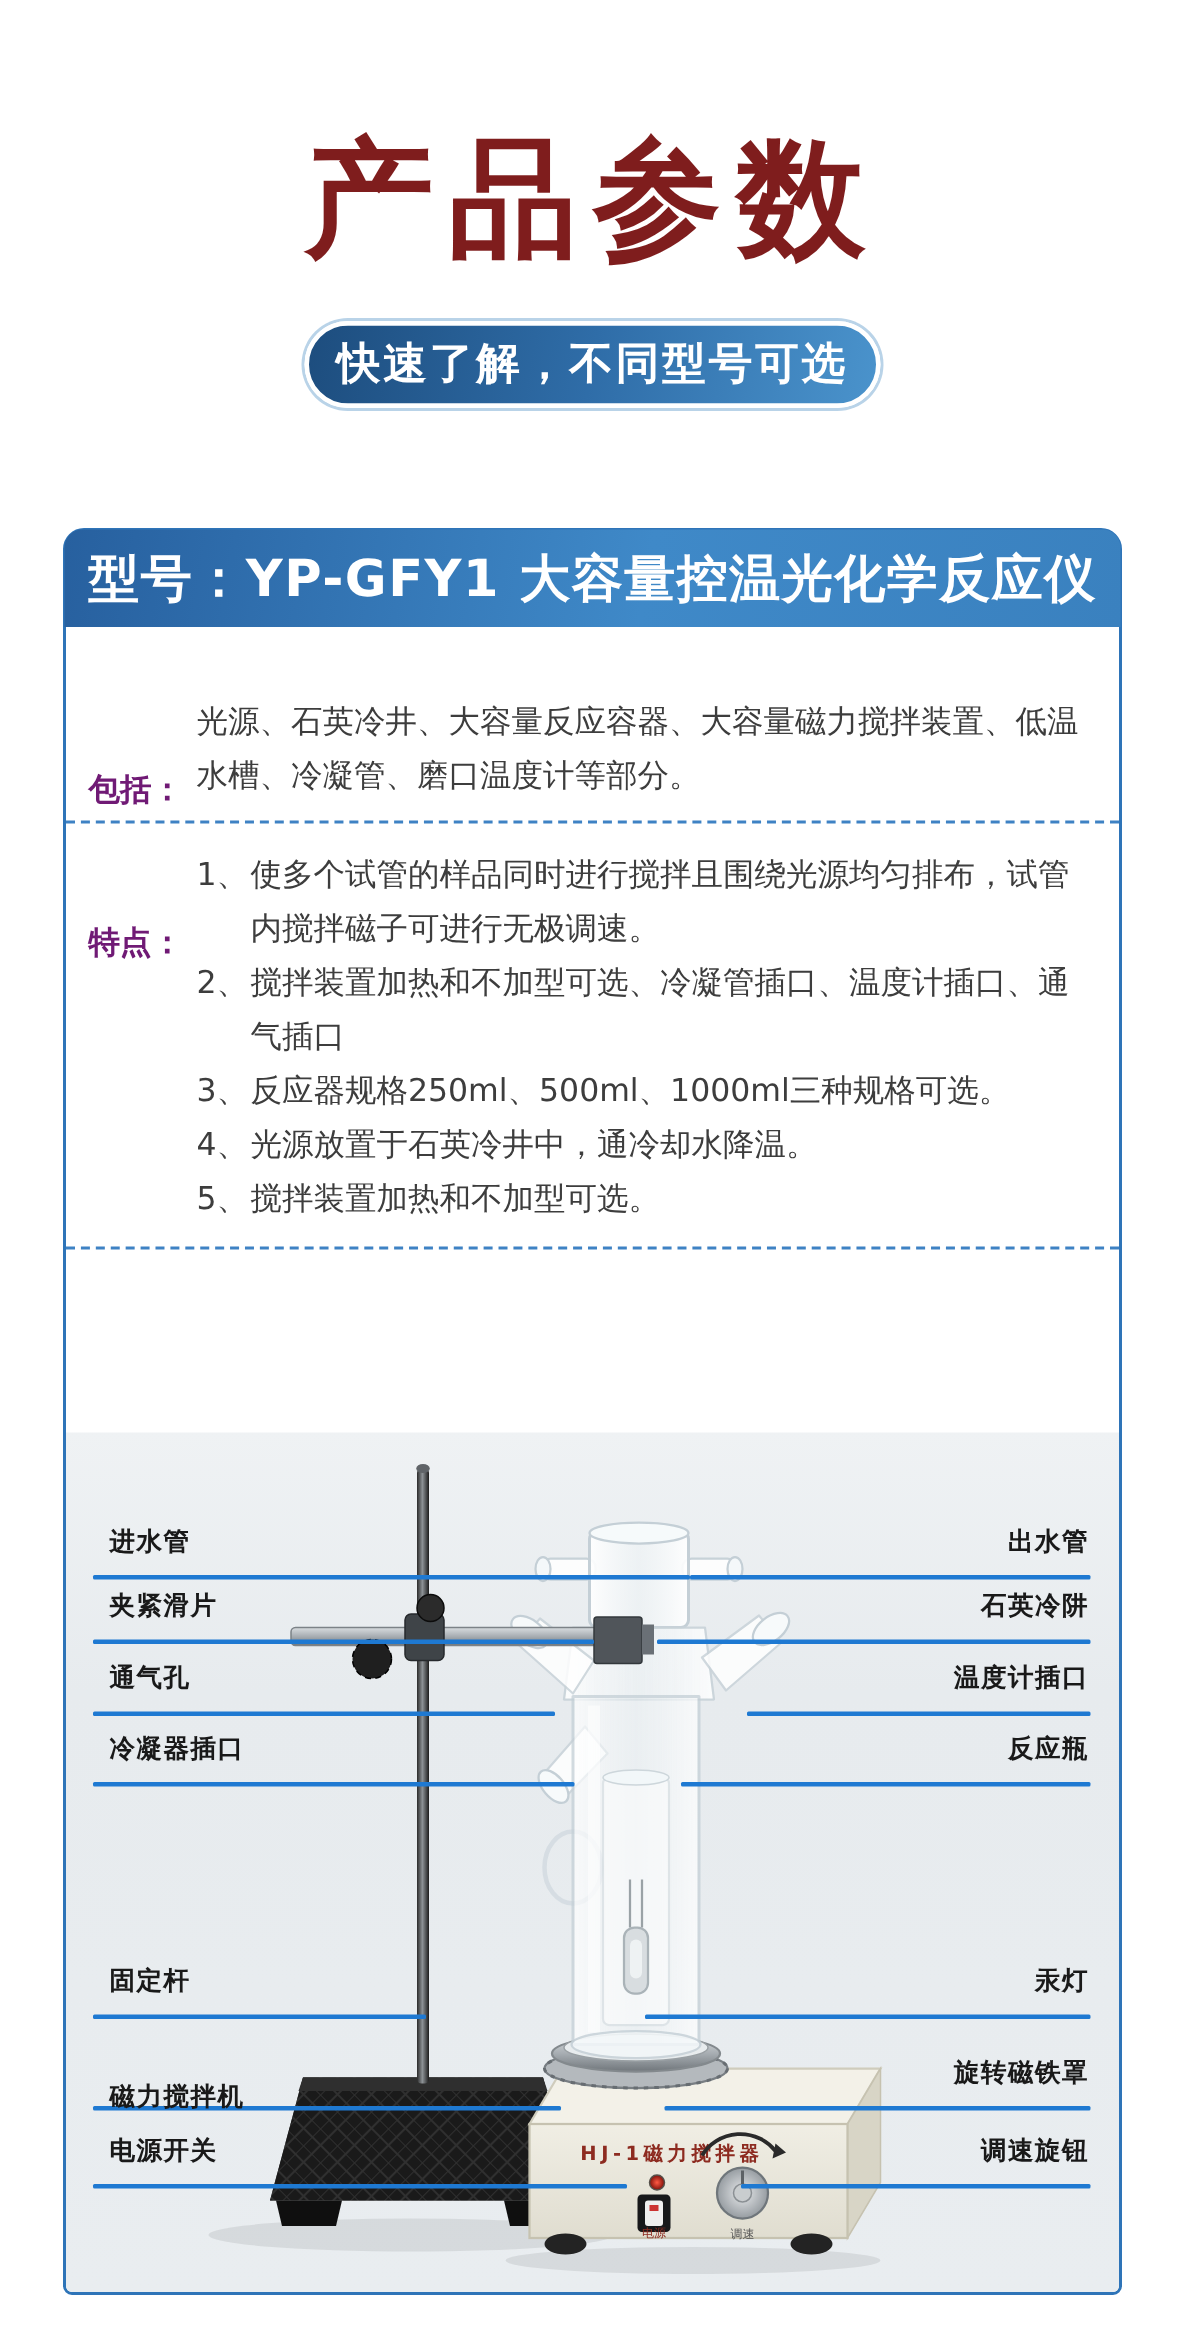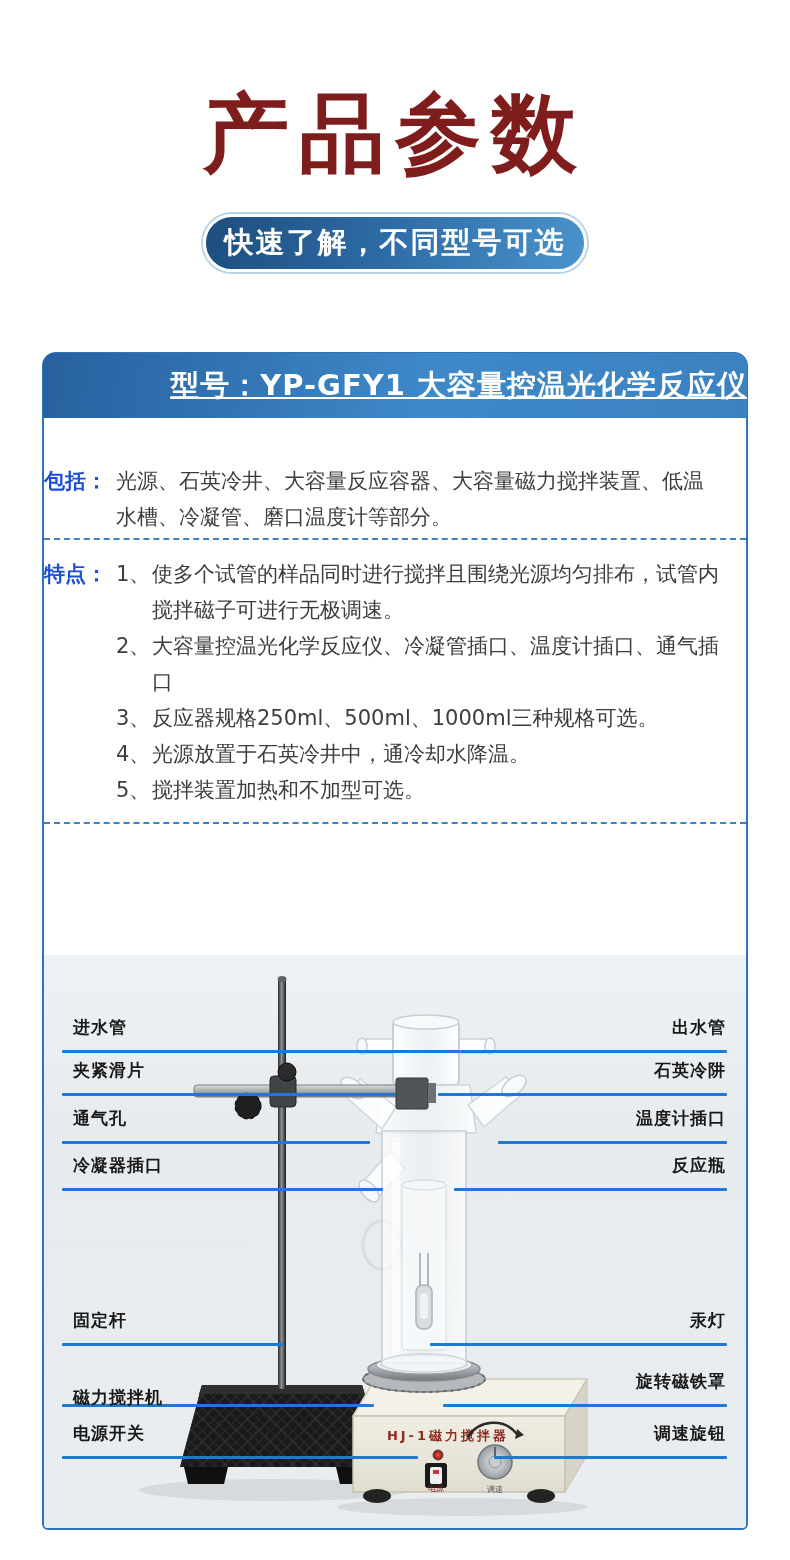--- a/index.html
+++ b/index.html
@@ -18,25 +18,25 @@
     box-shadow:0 0 0 2px #b9d3e8;
     display:flex;align-items:center;justify-content:center;
     color:#ffffff;font-family:"DejaVu Serif","Liberation Serif",serif;
     font-size:29px;font-weight:700;letter-spacing:2px;}
 
   
   .card{position:absolute;left:42px;top:352px;width:702px;height:1174px;
     border:2px solid #2e74b8;border-radius:14px 14px 6px 6px;background:#ffffff;box-sizing:content-box;}
   .card-header{height:65px;margin:-1px -1px 0 -1px;border-radius:12px 12px 0 0;
     background:linear-gradient(100deg,#27609f 0%,#3f89c8 55%,#3a81bf 100%);
-    color:#ffffff;display:flex;align-items:center;justify-content:flex-end;
-    font-size:29px;font-weight:700;letter-spacing:1px;text-decoration:underline;}
+    color:#ffffff;display:flex;align-items:center;justify-content:center;
+    font-size:34px;font-weight:700;letter-spacing:1px;}
 
   .sec{display:flex;border-bottom:2px dashed #3e82c4;font-size:21px;line-height:36px;color:#3d3d3d;}
-  .sec-label{flex:none;width:72px;color:#1d4ed8;font-weight:700;}
+  .sec-label{flex:none;width:72px;padding-left:15px;color:#701a75;font-weight:700;margin-top:45px;}
   .sec-body{flex:1;padding-right:22px;}
   .sec-include{padding:45px 0 3px 0;}
   .sec-function{padding:9px 0 3px 0;}
   .sec-feature{padding:16px 0 14px 0;}
   .feat{display:flex;}
   .feat-num{flex:none;width:36px;}
   .feat-text{flex:1;}
 
   
   .diagram{position:absolute;left:0;top:601px;width:702px;height:573px;
@@ -71,21 +71,21 @@
 
     <div class="sec sec-feature">
       <div class="sec-label">特点：</div>
       <div class="sec-body">
         <div class="feat">
           <span class="feat-num">1、</span>
           <span class="feat-text">使多个试管的样品同时进行搅拌且围绕光源均匀排布，试管内搅拌磁子可进行无极调速。</span>
         </div>
         <div class="feat">
           <span class="feat-num">2、</span>
-          <span class="feat-text">大容量控温光化学反应仪、冷凝管插口、温度计插口、通气插口</span>
+          <span class="feat-text">搅拌装置加热和不加型可选、冷凝管插口、温度计插口、通气插口</span>
         </div>
         <div class="feat">
           <span class="feat-num">3、</span>
           <span class="feat-text">反应器规格250ml、500ml、1000ml三种规格可选。</span>
         </div>
         <div class="feat">
           <span class="feat-num">4、</span>
           <span class="feat-text">光源放置于石英冷井中，通冷却水降温。</span>
         </div>
         <div class="feat">

